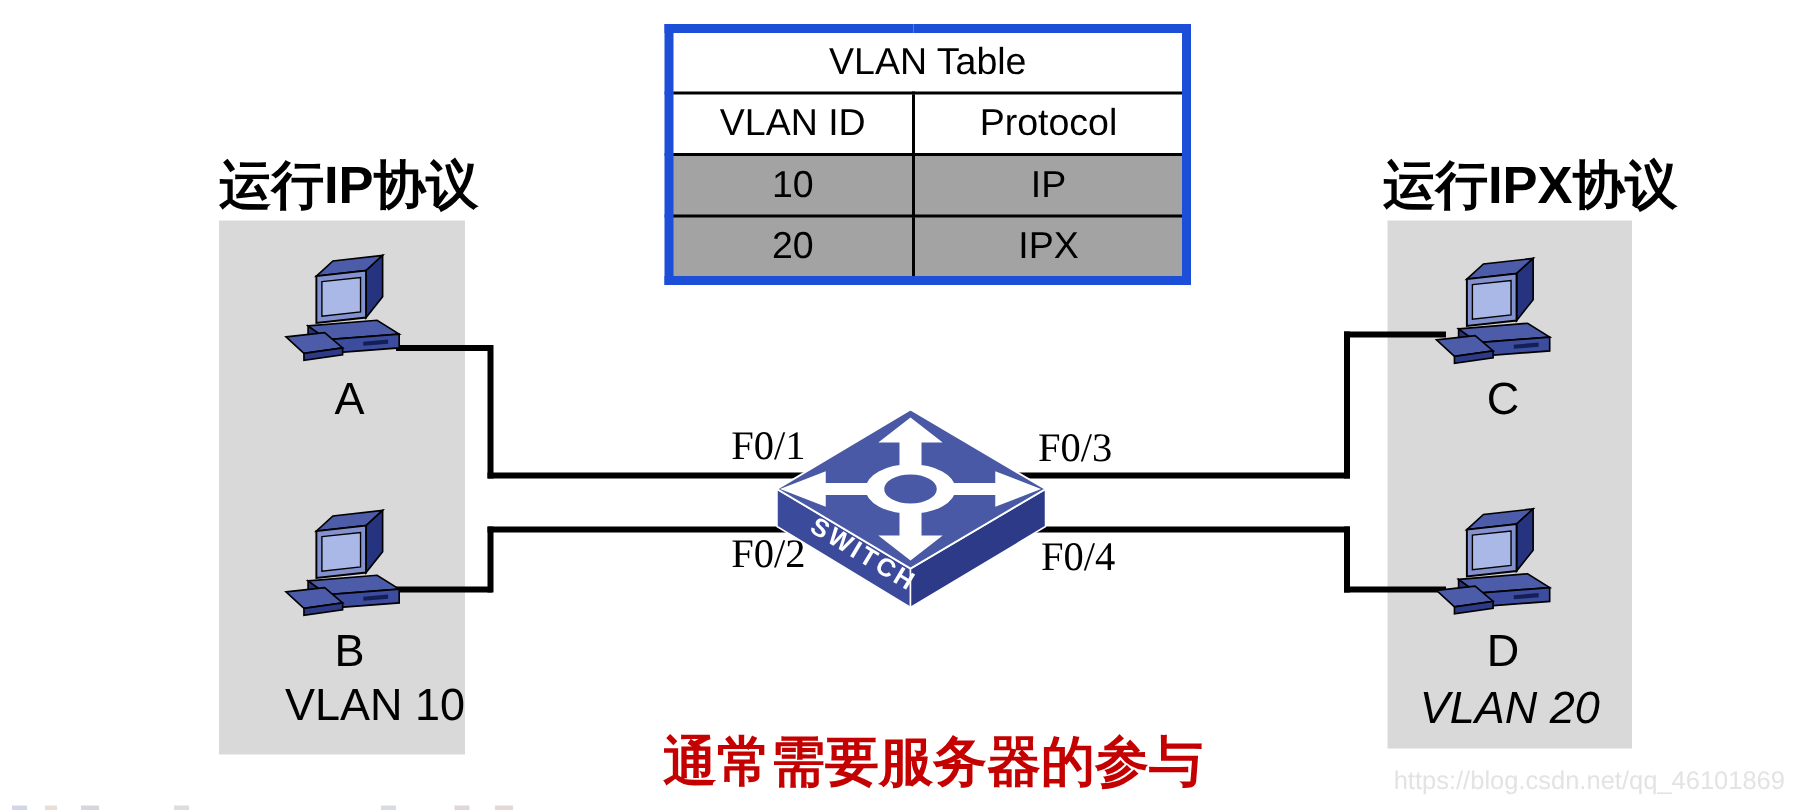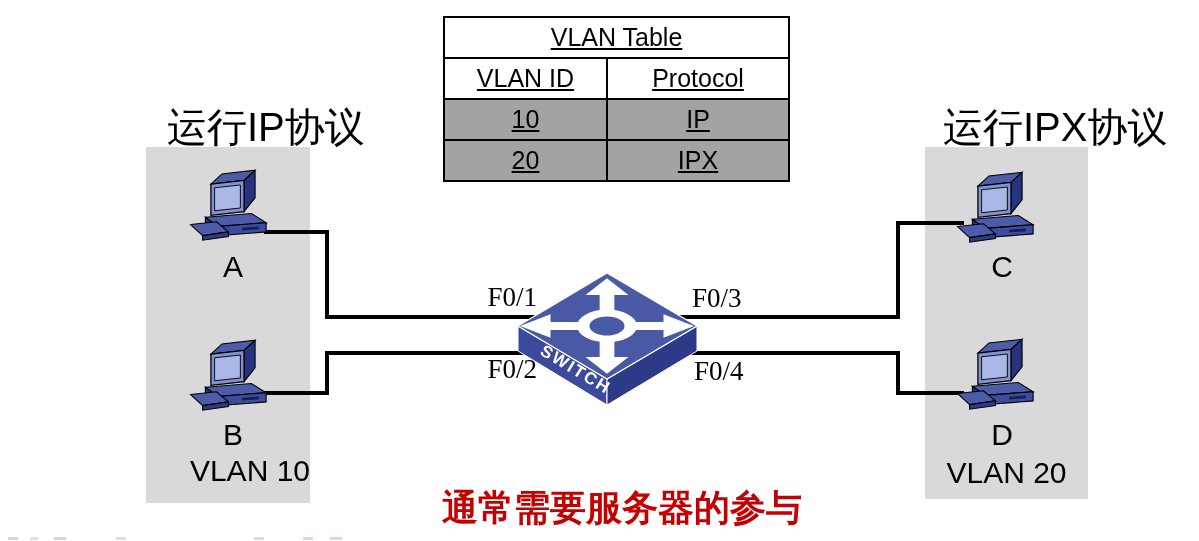--- a/index.html
+++ b/index.html
@@ -6,34 +6,34 @@
   .stage{
     position:relative;width:1199px;height:541px;background:#ffffff;
     font-family:"Liberation Sans", sans-serif;color:#000;overflow:hidden;
   }
   .abs{position:absolute;}
 
   
   .vlan-table{
     position:absolute;left:443px;top:16px;width:347px;height:164px;
     border-collapse:collapse;table-layout:fixed;background:#fff;
-    border:2px solid #1d4ed8;font-size:25px;text-decoration:underline;
+    border:6px solid #1d4ed8;font-size:25px;
   }
   .vlan-table td,.vlan-table th{
     border:2px solid #000;text-align:center;vertical-align:middle;
     font-weight:normal;padding:0;height:39px;
   }
   .vlan-table .t-title{font-size:25px;}
   .vlan-table tr.data td{background:#a3a3a3;margin-left:16px;}
 
   
   .panel{background:#d9d9d9;}
 
   
-  .group-caption{font-size:40px;font-weight:normal;text-align:center;white-space:nowrap;margin-left:21px;}
+  .group-caption{font-size:35px;font-weight:bold;text-align:center;white-space:nowrap;}
   .host-label{font-size:30px;text-align:center;}
   .vlan-label{font-size:30px;text-align:center;white-space:nowrap;}
   .port-label{font-size:27px;white-space:nowrap;font-family:Liberation Serif, serif;}
   .caption-red{font-size:36px;font-weight:bold;color:#c40000;text-align:center;white-space:nowrap;margin-top:16px;}
   .watermark{font-size:17px;color:#e3e3e3;white-space:nowrap;}
 
   
   .line{position:absolute;background:#000;}
 
   .speck{position:absolute;height:3px;opacity:.45;}
@@ -125,21 +125,21 @@
   <svg class="abs" style="left:954px;top:337px;" width="92" height="80" viewBox="0 0 100 84">
       <use href="#pc"></use>
     </svg>
 
   <div class="abs host-label" style="left:203px;top:250px;width:60px;">A</div>
   <div class="abs host-label" style="left:203px;top:418px;width:60px;">B</div>
   <div class="abs host-label" style="left:972px;top:250px;width:60px;">C</div>
   <div class="abs host-label" style="left:972px;top:418px;width:60px;">D</div>
 
   <div class="abs vlan-label" style="left:146px;top:454px;width:164px;text-align:right;">VLAN 10</div>
-  <div class="abs vlan-label" style="left:925px;top:456px;width:163px;">VLAN 20</div>
+  <div class="abs vlan-label" style="left:925px;top:456px;width:163px;font-style:italic;">VLAN 20</div>
 
   <svg class="abs" style="left:512px;top:268px;" width="191" height="140" viewBox="0 0 191 140">
 
     <polygon points="6,58 6,83 95,137 95,111" fill="#3b4a9a" stroke="#ffffff" stroke-width="1"></polygon>
 
     <polygon points="185,58 185,83 95,137 95,111" fill="#2c3a88" stroke="#ffffff" stroke-width="1"></polygon>
 
     <polygon points="95,5 185,58 95,111 6,58" fill="#4a59a5" stroke="#ffffff" stroke-width="1.3"></polygon>
 
     <g transform="translate(95,58) scale(1.13,0.62)" fill="#ffffff">
@@ -160,20 +160,21 @@
     <text transform="translate(27,86) rotate(31)" fill="#ffffff" font-size="17" font-weight="bold" letter-spacing="2" font-family="Liberation Sans, sans-serif">SWITCH</text>
   </svg>
 
   <div class="abs port-label" style="left:467px;top:282px;width:70px;text-align:right;">F0/1</div>
   <div class="abs port-label" style="left:467px;top:354px;width:70px;text-align:right;">F0/2</div>
   <div class="abs port-label" style="left:692px;top:283px;width:80px;text-align:left;">F0/3</div>
   <div class="abs port-label" style="left:694px;top:356px;width:80px;text-align:left;">F0/4</div>
 
   <div class="abs caption-red" style="left:422px;top:468px;width:400px;">通常需要服务器的参与</div>
 
+  <div class="abs watermark" style="right:9px;top:511px;">https://blog.csdn.net/qq_46101869</div>
 
   <div>
     <span class="speck" style="left:8px;top:537px;width:10px;background:#9aa6c4;"></span>
     <span class="speck" style="left:30px;top:537px;width:8px;background:#c9b9a6;"></span>
     <span class="speck" style="left:54px;top:537px;width:12px;background:#a9a2b8;"></span>
     <span class="speck" style="left:116px;top:537px;width:10px;background:#b3b3b3;"></span>
     <span class="speck" style="left:254px;top:537px;width:10px;background:#a9b0c4;"></span>
     <span class="speck" style="left:303px;top:537px;width:10px;background:#b8a6a6;"></span>
     <span class="speck" style="left:330px;top:537px;width:12px;background:#c4a6a0;"></span>
   </div>

